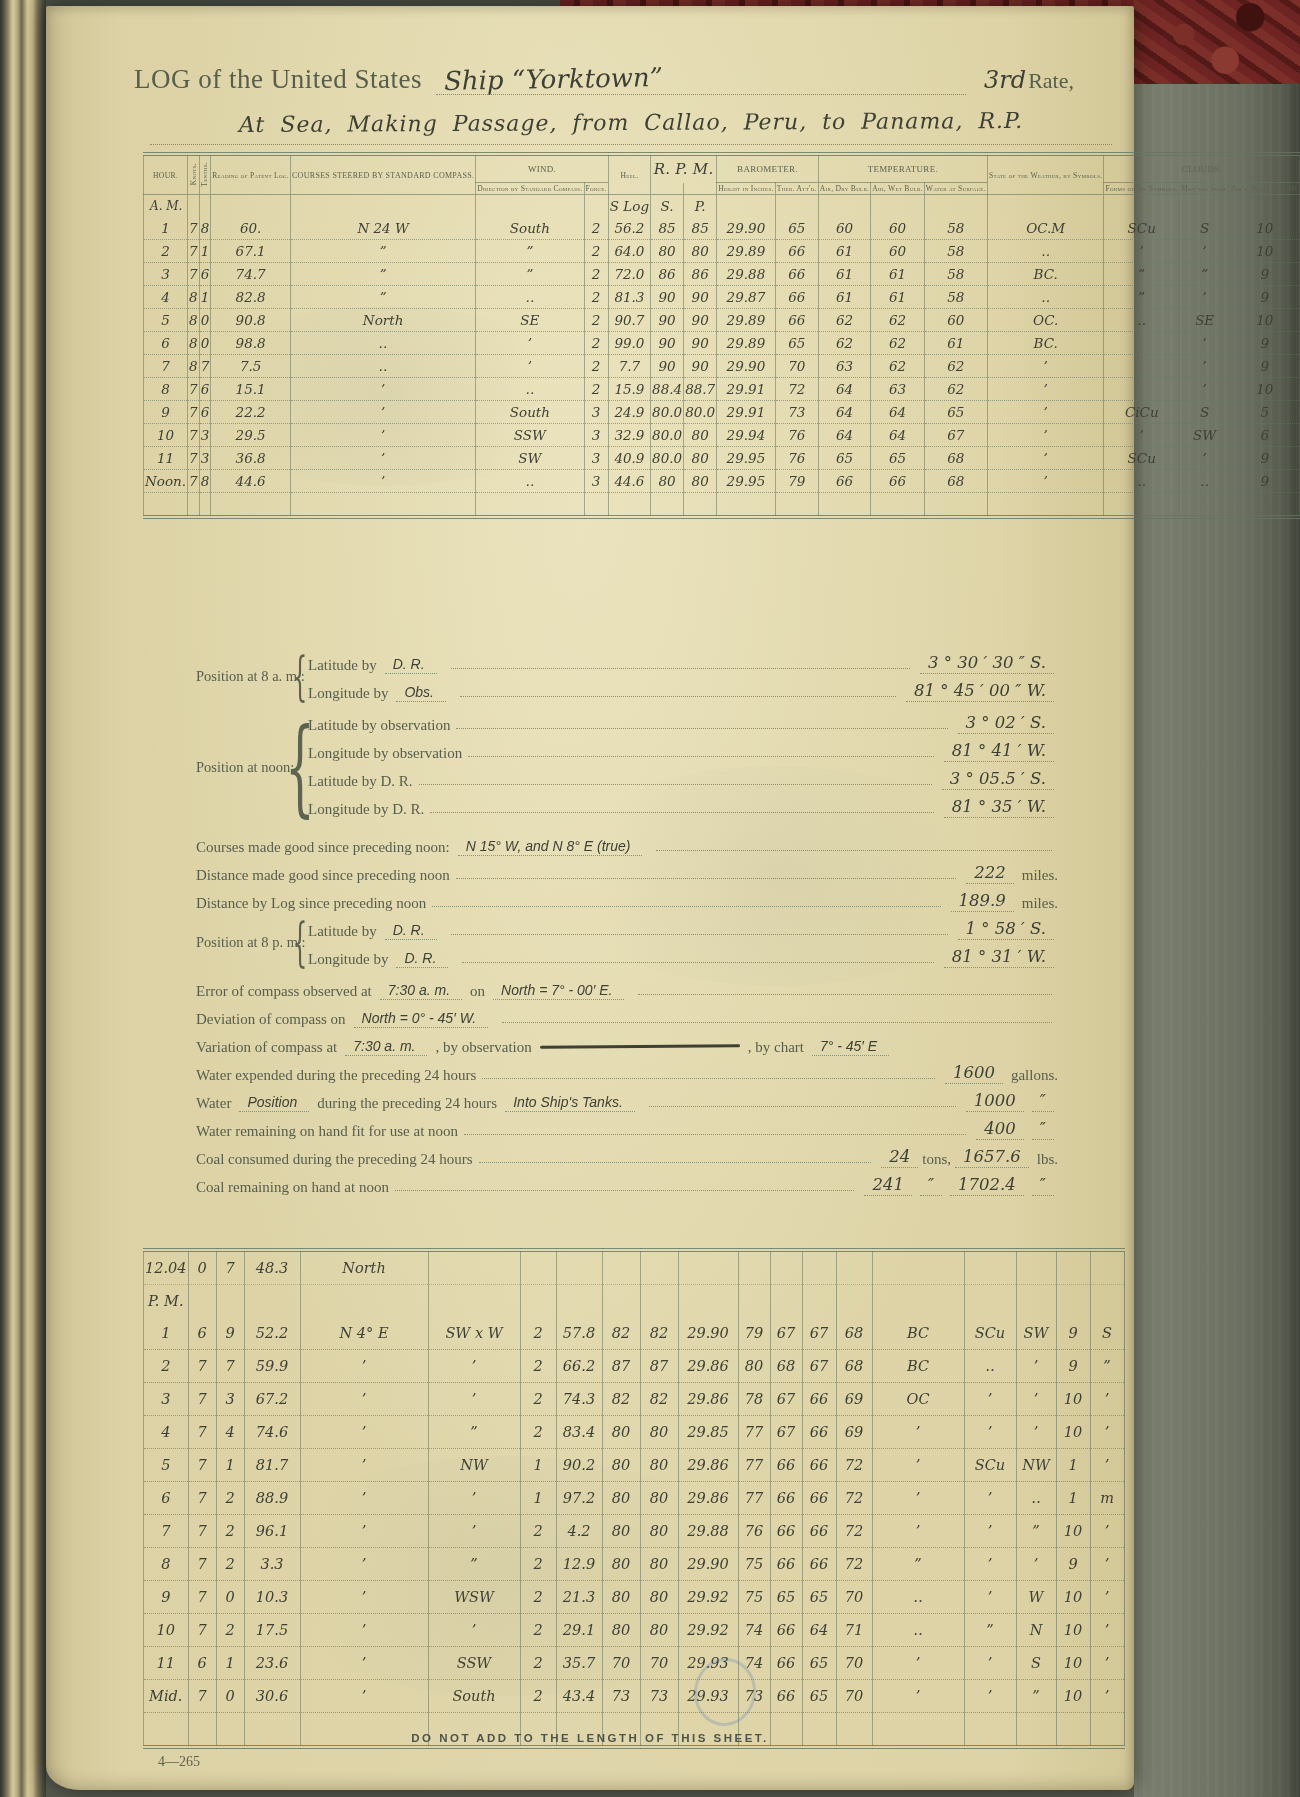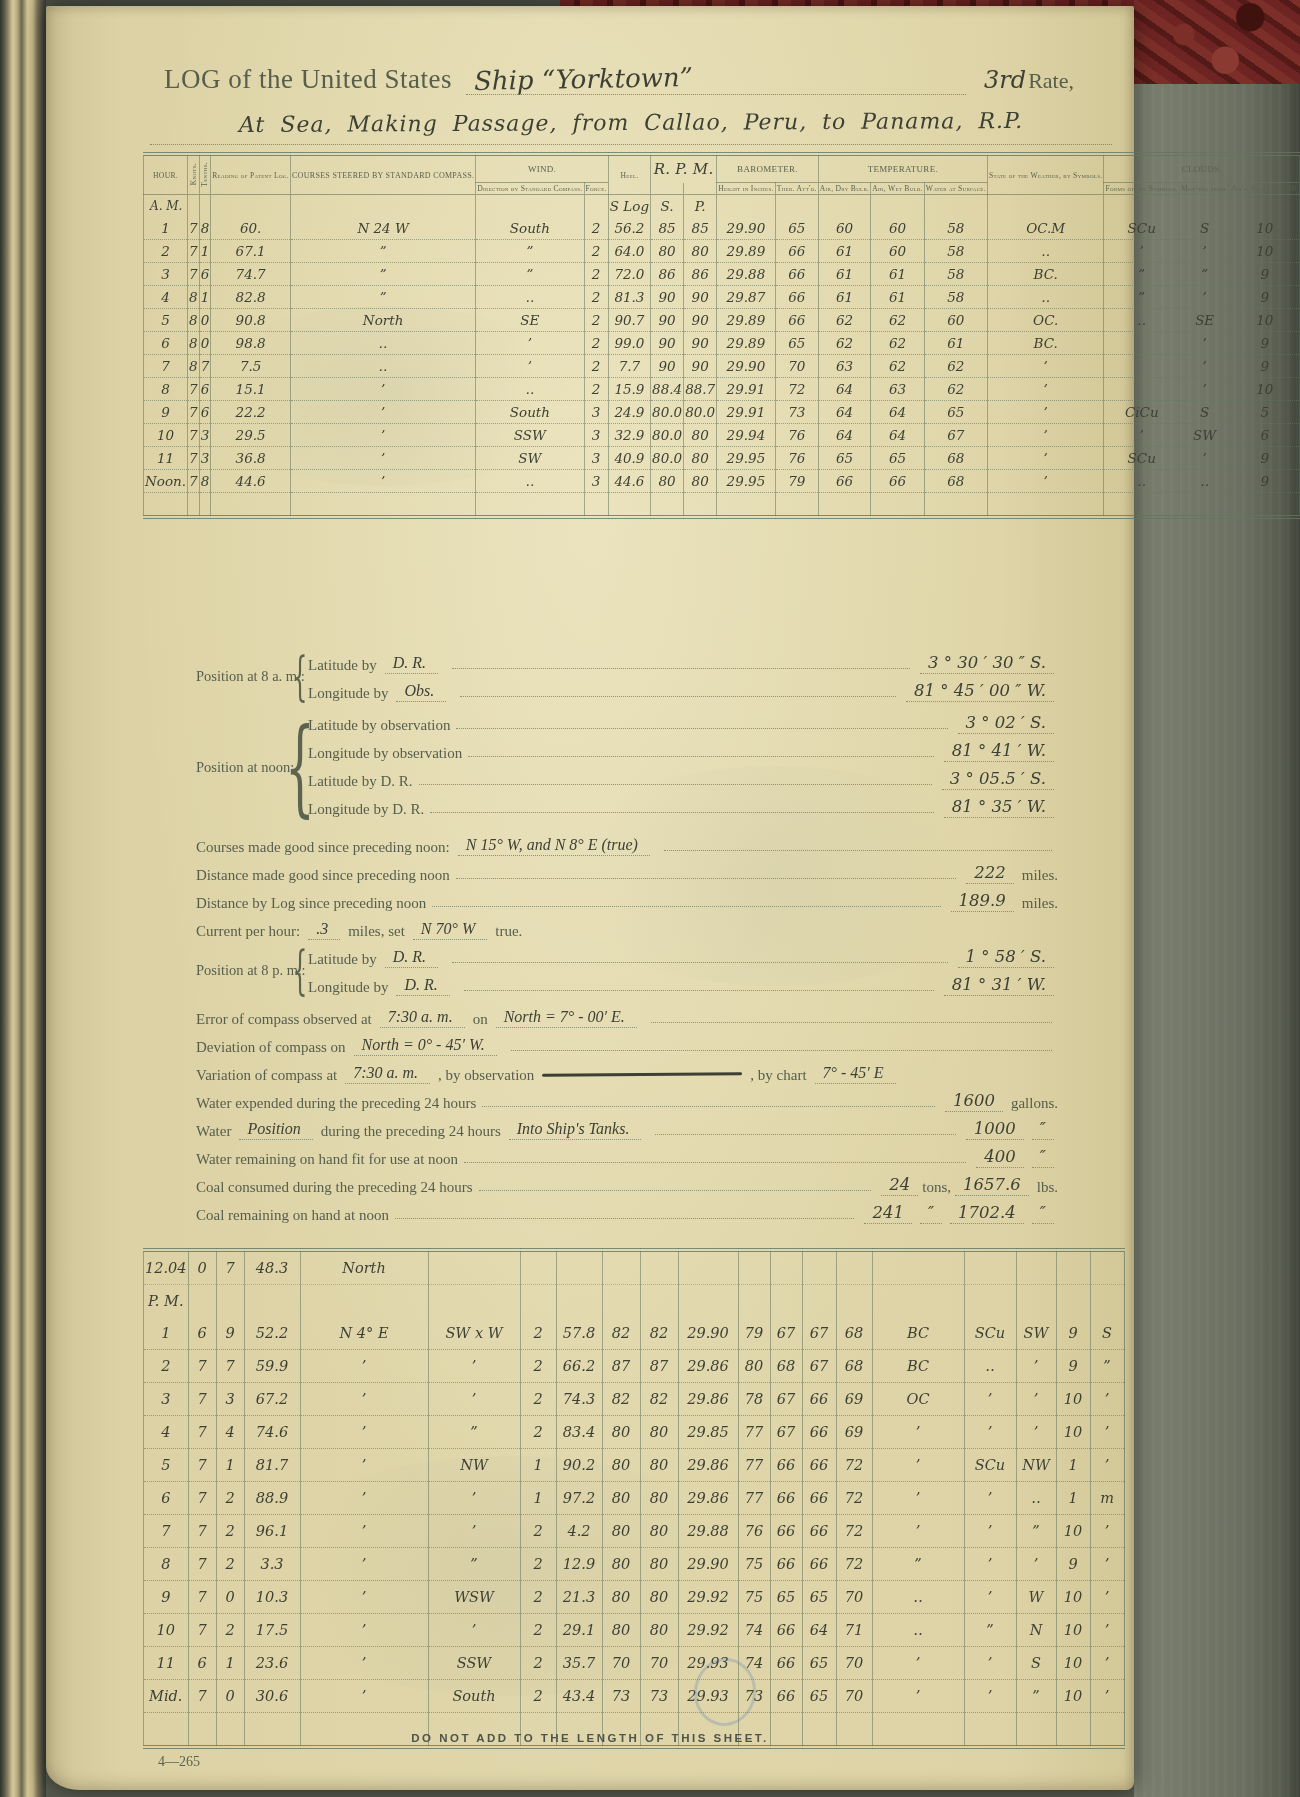--- a/index.html
+++ b/index.html
@@ -28,21 +28,21 @@
       #dcd2a4;
     border-radius:2px 2px 8px 34px/2px 2px 8px 24px;
     box-shadow:0 0 22px rgba(0,0,0,.5), inset 0 -6px 14px rgba(90,80,50,.25), inset 0 4px 10px rgba(90,80,50,.2);}
   .ghost{position:absolute;border-radius:50%;pointer-events:none;opacity:.06;
     background:radial-gradient(circle,#4a5f55 0,transparent 70%);}
   
   .printed{color:#575e4c;}
   .hw{font-family:"DejaVu Serif",serif;font-style:italic;color:#3d4034;}
   
   .title-row{position:absolute;left:88px;top:58px;width:940px;height:44px;display:flex;align-items:baseline;}
-  .title-main{font-size:27px;letter-spacing:.5px;white-space:nowrap;margin-left:30px;}
+  .title-main{font-size:27px;letter-spacing:.5px;white-space:nowrap;}
   .ship-line{flex:1;margin-left:14px;border-bottom:1.5px dotted rgba(110,130,105,.85);display:flex;align-items:baseline;}
   .ship-name{font-size:26px;margin-left:8px;transform:rotate(-1deg);white-space:nowrap;}
   .rate-hw{font-size:24px;margin:0 2px 0 18px;}
   .rate-printed{font-size:22px;white-space:nowrap;}
   .voyage-row{position:absolute;left:104px;top:104px;width:962px;height:34px;
     border-bottom:1.5px dotted rgba(110,130,105,.85);text-align:center;}
   .voyage-text{font-size:22px;letter-spacing:1px;word-spacing:7px;display:inline-block;transform:rotate(-.3deg);}
   
   table.log{position:absolute;left:97px;border-collapse:collapse;table-layout:fixed;
     border:1px solid rgba(100,118,95,.7);border-top:4px double rgba(100,118,95,.8);
@@ -66,21 +66,21 @@
   tr.prefix-row td{height:24px;border-bottom:none;}
   tr.prefix-row td.c-hour{text-align:left;padding-left:6px;font-size:12px;}
   tr.partial-row td{height:18px;font-size:12px;border-bottom:1px dotted rgba(100,118,95,.4);}
   tr.label-row td{height:15px;border-bottom:none;}
   tr.label-row td.c-hour{text-align:left;padding-left:4px;font-size:12.5px;}
   tr.blank-row td{height:16px;border-bottom:none;}
   
   .pos-wrap{position:absolute;left:150px;top:640px;width:862px;}
   .pl-line{display:flex;align-items:flex-end;height:28px;font-size:15px;white-space:nowrap;}
   .pl-line .pp{color:#575e4c;}
-  .hw-part{font-family:Liberation Serif, serif;font-style:italic;color:#3d4034;font-size:16px;
+  .hw-part{font-family:Liberation Sans, sans-serif;font-style:italic;color:#3d4034;font-size:14px;
     margin:0 8px;padding:0 12px 1px 8px;border-bottom:1.5px dotted rgba(110,130,105,.8);}
   .leader{flex:1;min-width:24px;border-bottom:1.5px dotted rgba(110,130,105,.8);margin:0 6px 5px 6px;height:2px;}
   .valp{font-family:"DejaVu Serif",serif;font-style:italic;color:#3d4034;font-size:16.5px;
     margin:0 4px;padding:0 8px 1px 8px;border-bottom:1.5px dotted rgba(110,130,105,.8);}
   .sufp{color:#575e4c;margin-left:4px;}
   .strike{display:inline-block;width:200px;height:3px;background:#3d4034;margin:0 8px 8px 8px;
     border-radius:2px;transform:rotate(-.4deg);}
   .pos-group{display:flex;}
   .pg-label{width:96px;display:flex;align-items:center;color:#575e4c;font-size:14.5px;white-space:nowrap;}
   .pg-brace{width:16px;display:flex;align-items:center;justify-content:center;color:#5c634f;
@@ -542,27 +542,20 @@
           <span class="leader"></span>
           <span class="valp">222</span>
           <span class="sufp pp">miles.</span>
         </div>
         <div class="pl-line">
           <span class="pp">Distance by Log since preceding noon</span>
           <span class="leader"></span>
           <span class="valp">189.9</span>
           <span class="sufp pp">miles.</span>
         </div>
-        <div class="pl-line">
-          <span class="pp">Current per hour:</span>
-          <span class="hw-part">.3</span>
-          <span class="pp">miles, set</span>
-          <span class="hw-part">N 70° W</span>
-          <span class="pp">true.</span>
-        </div>
         <div class="pos-group">
           <div class="pg-label">Position at 8 p. m.:</div>
           <div class="pg-brace" style="font-size: 52px; transform: scaleX(0.45);">{</div>
           <div class="pg-rows">
             <div class="pl-line">
               <span class="pp">Latitude by</span>
               <span class="hw-part">D. R.</span>
               <span class="leader"></span>
               <span class="valp">1 ° 58 ′ S.</span>
             </div>

